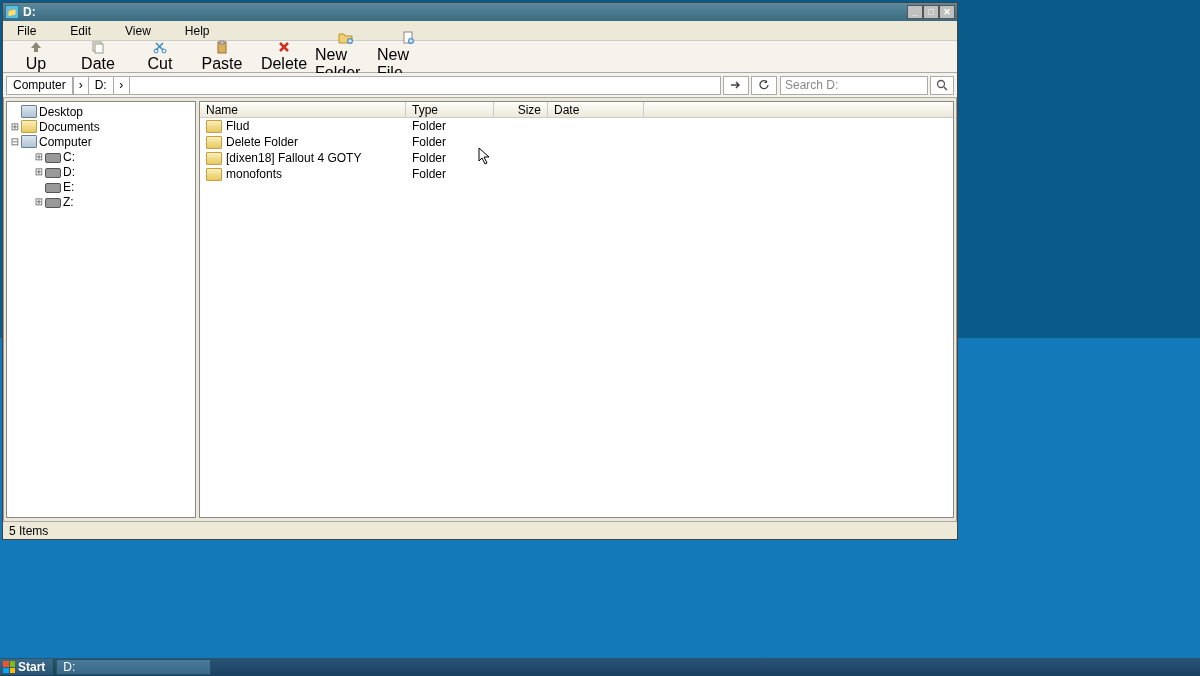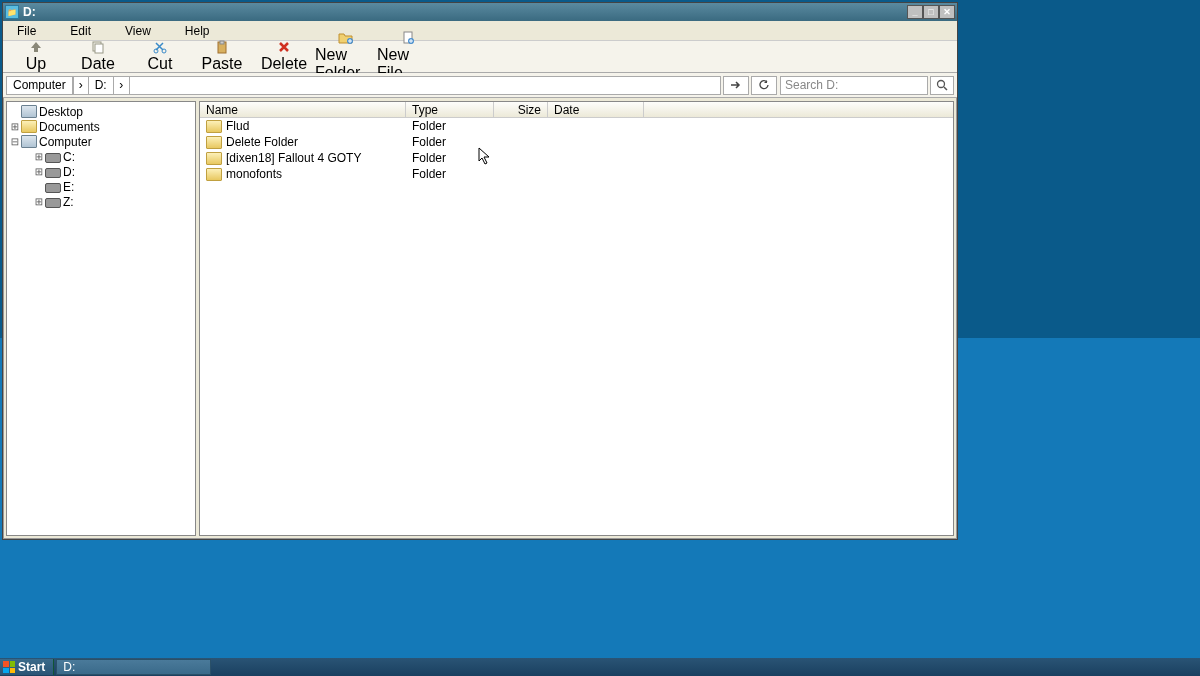--- a/index.html
+++ b/index.html
@@ -251,20 +251,23 @@
               <span>monofonts</span>
             </div>
             <div class="cell type">Folder</div>
             <div class="cell size"></div>
             <div class="cell date"></div>
           </div>
         </div>
     </div>
   </div>
 
+  <div class="statusbar">
+    <span>5 Items</span>
+  </div>
 </div>
 
 <div class="taskbar">
   <div class="start-btn">
     <div class="start-logo">
         <div></div>
         <div></div>
         <div></div>
         <div></div>
       </div>

